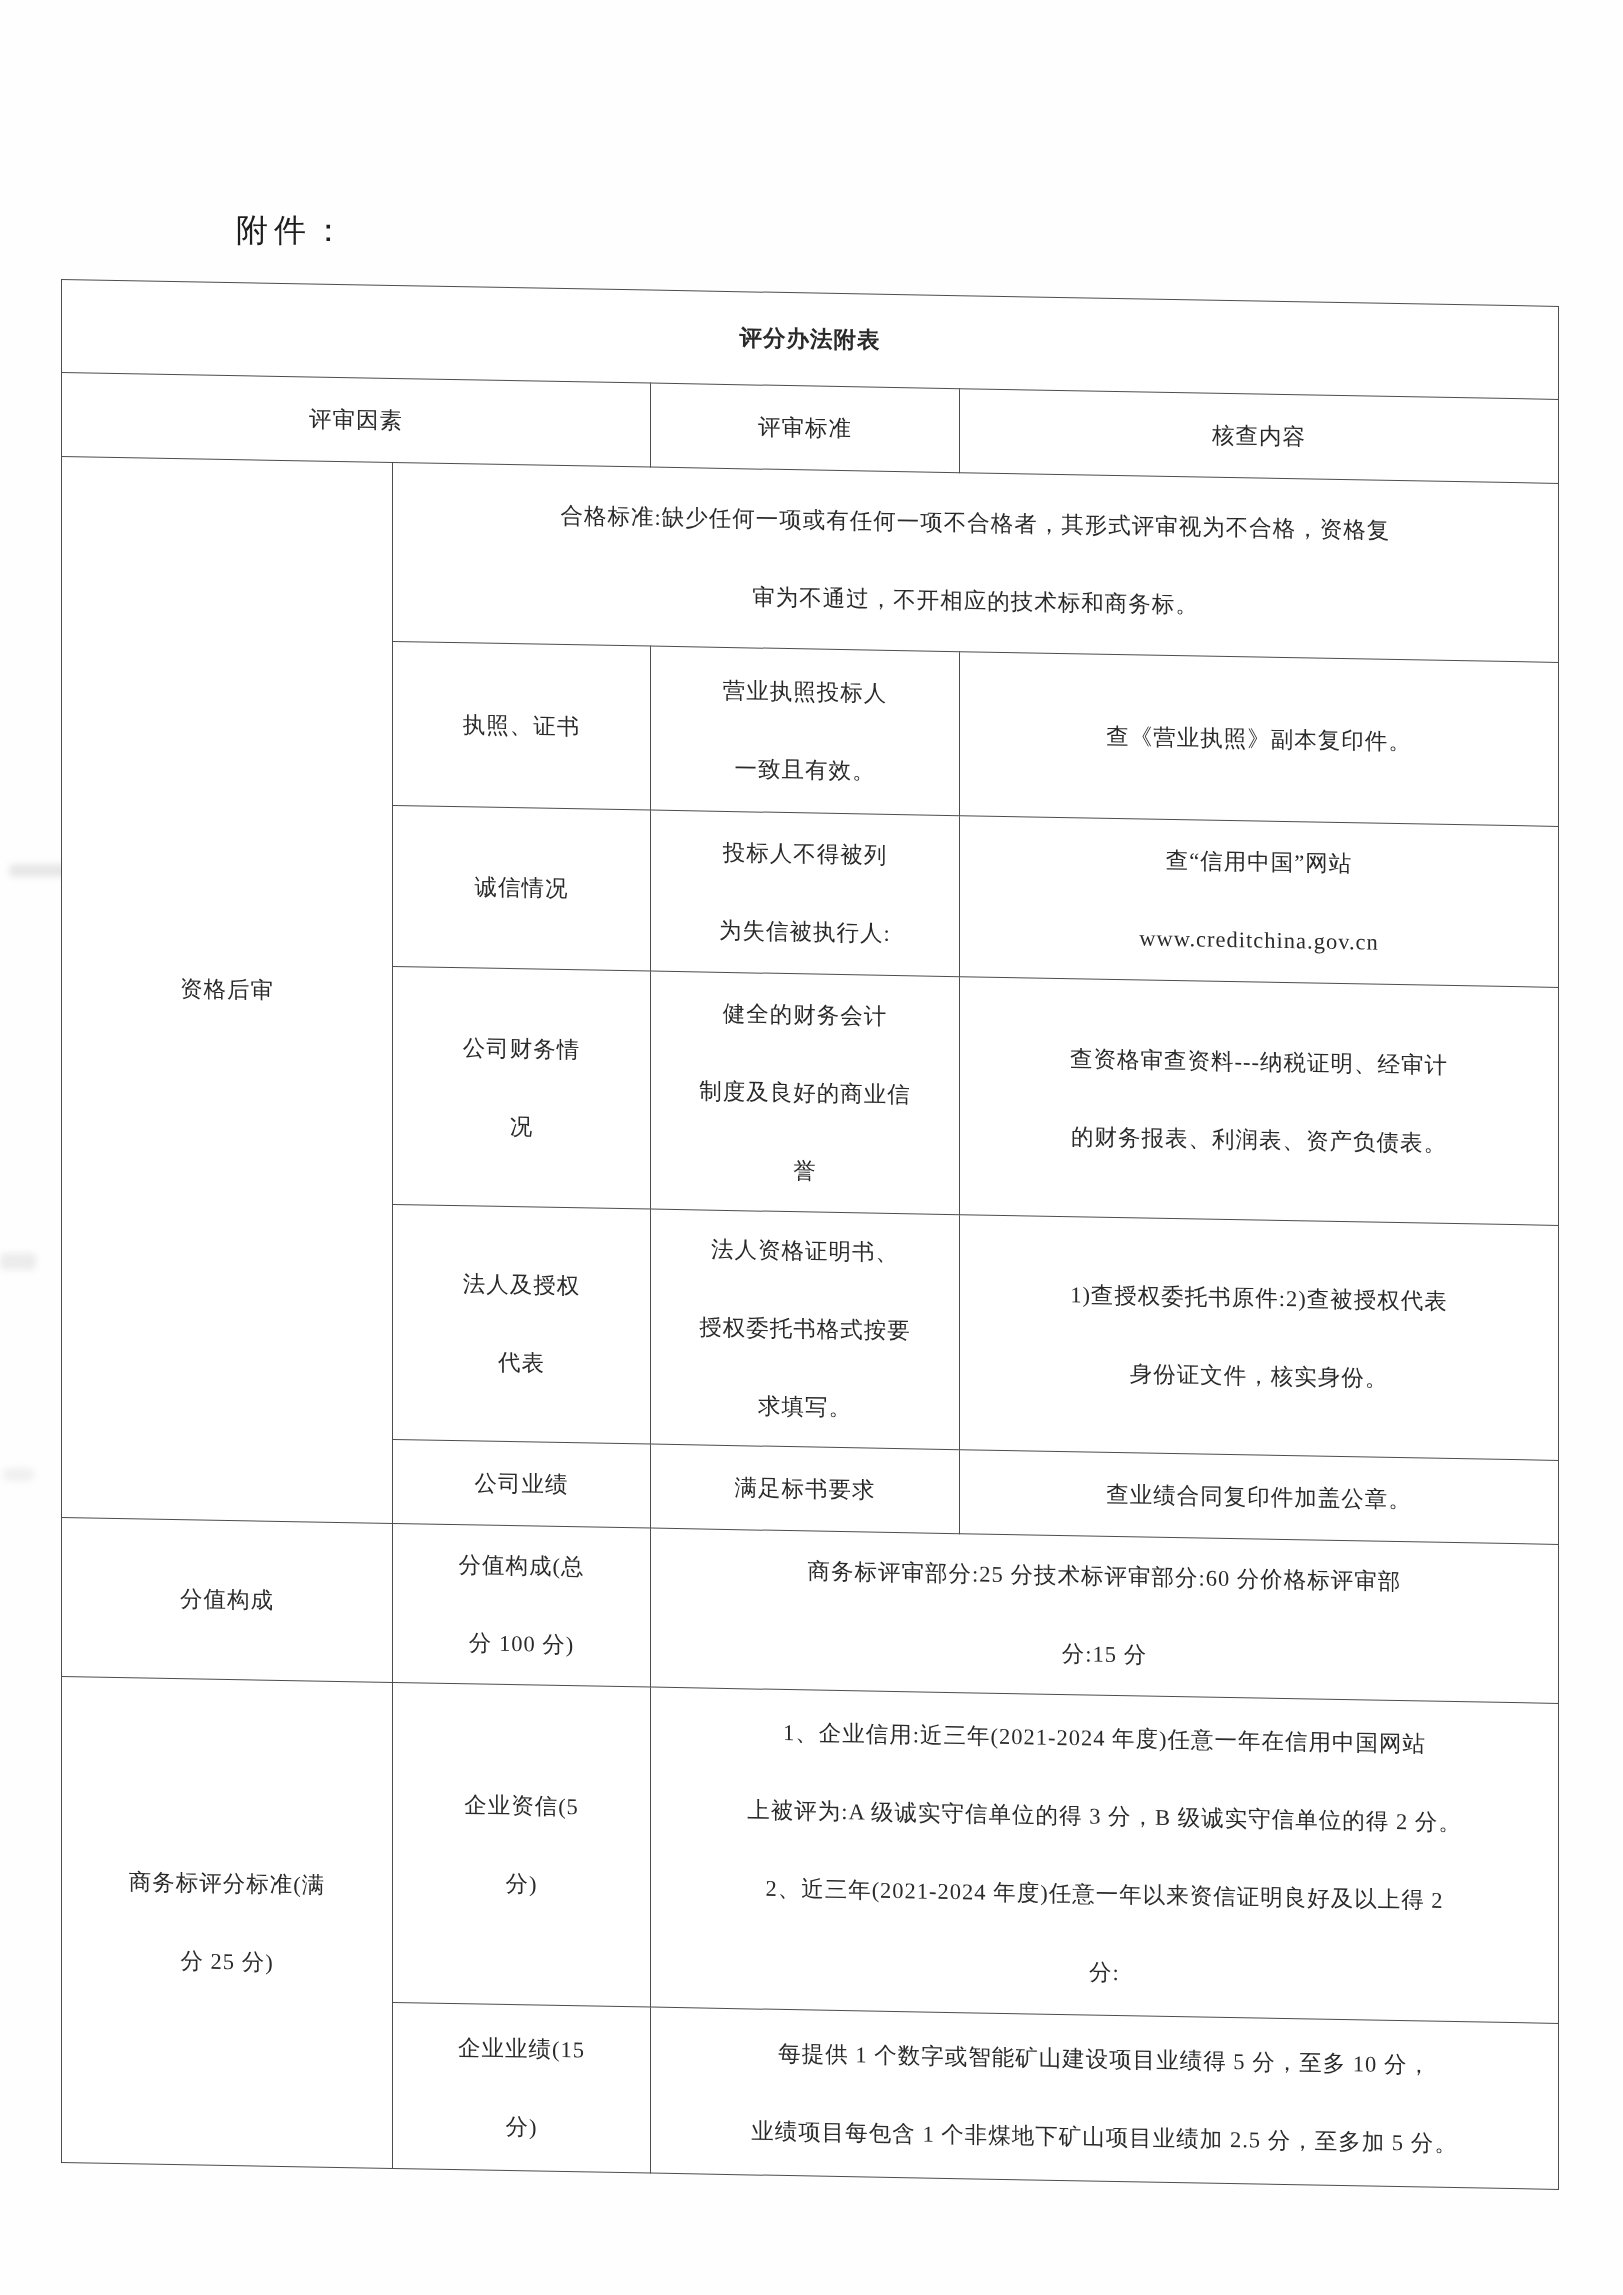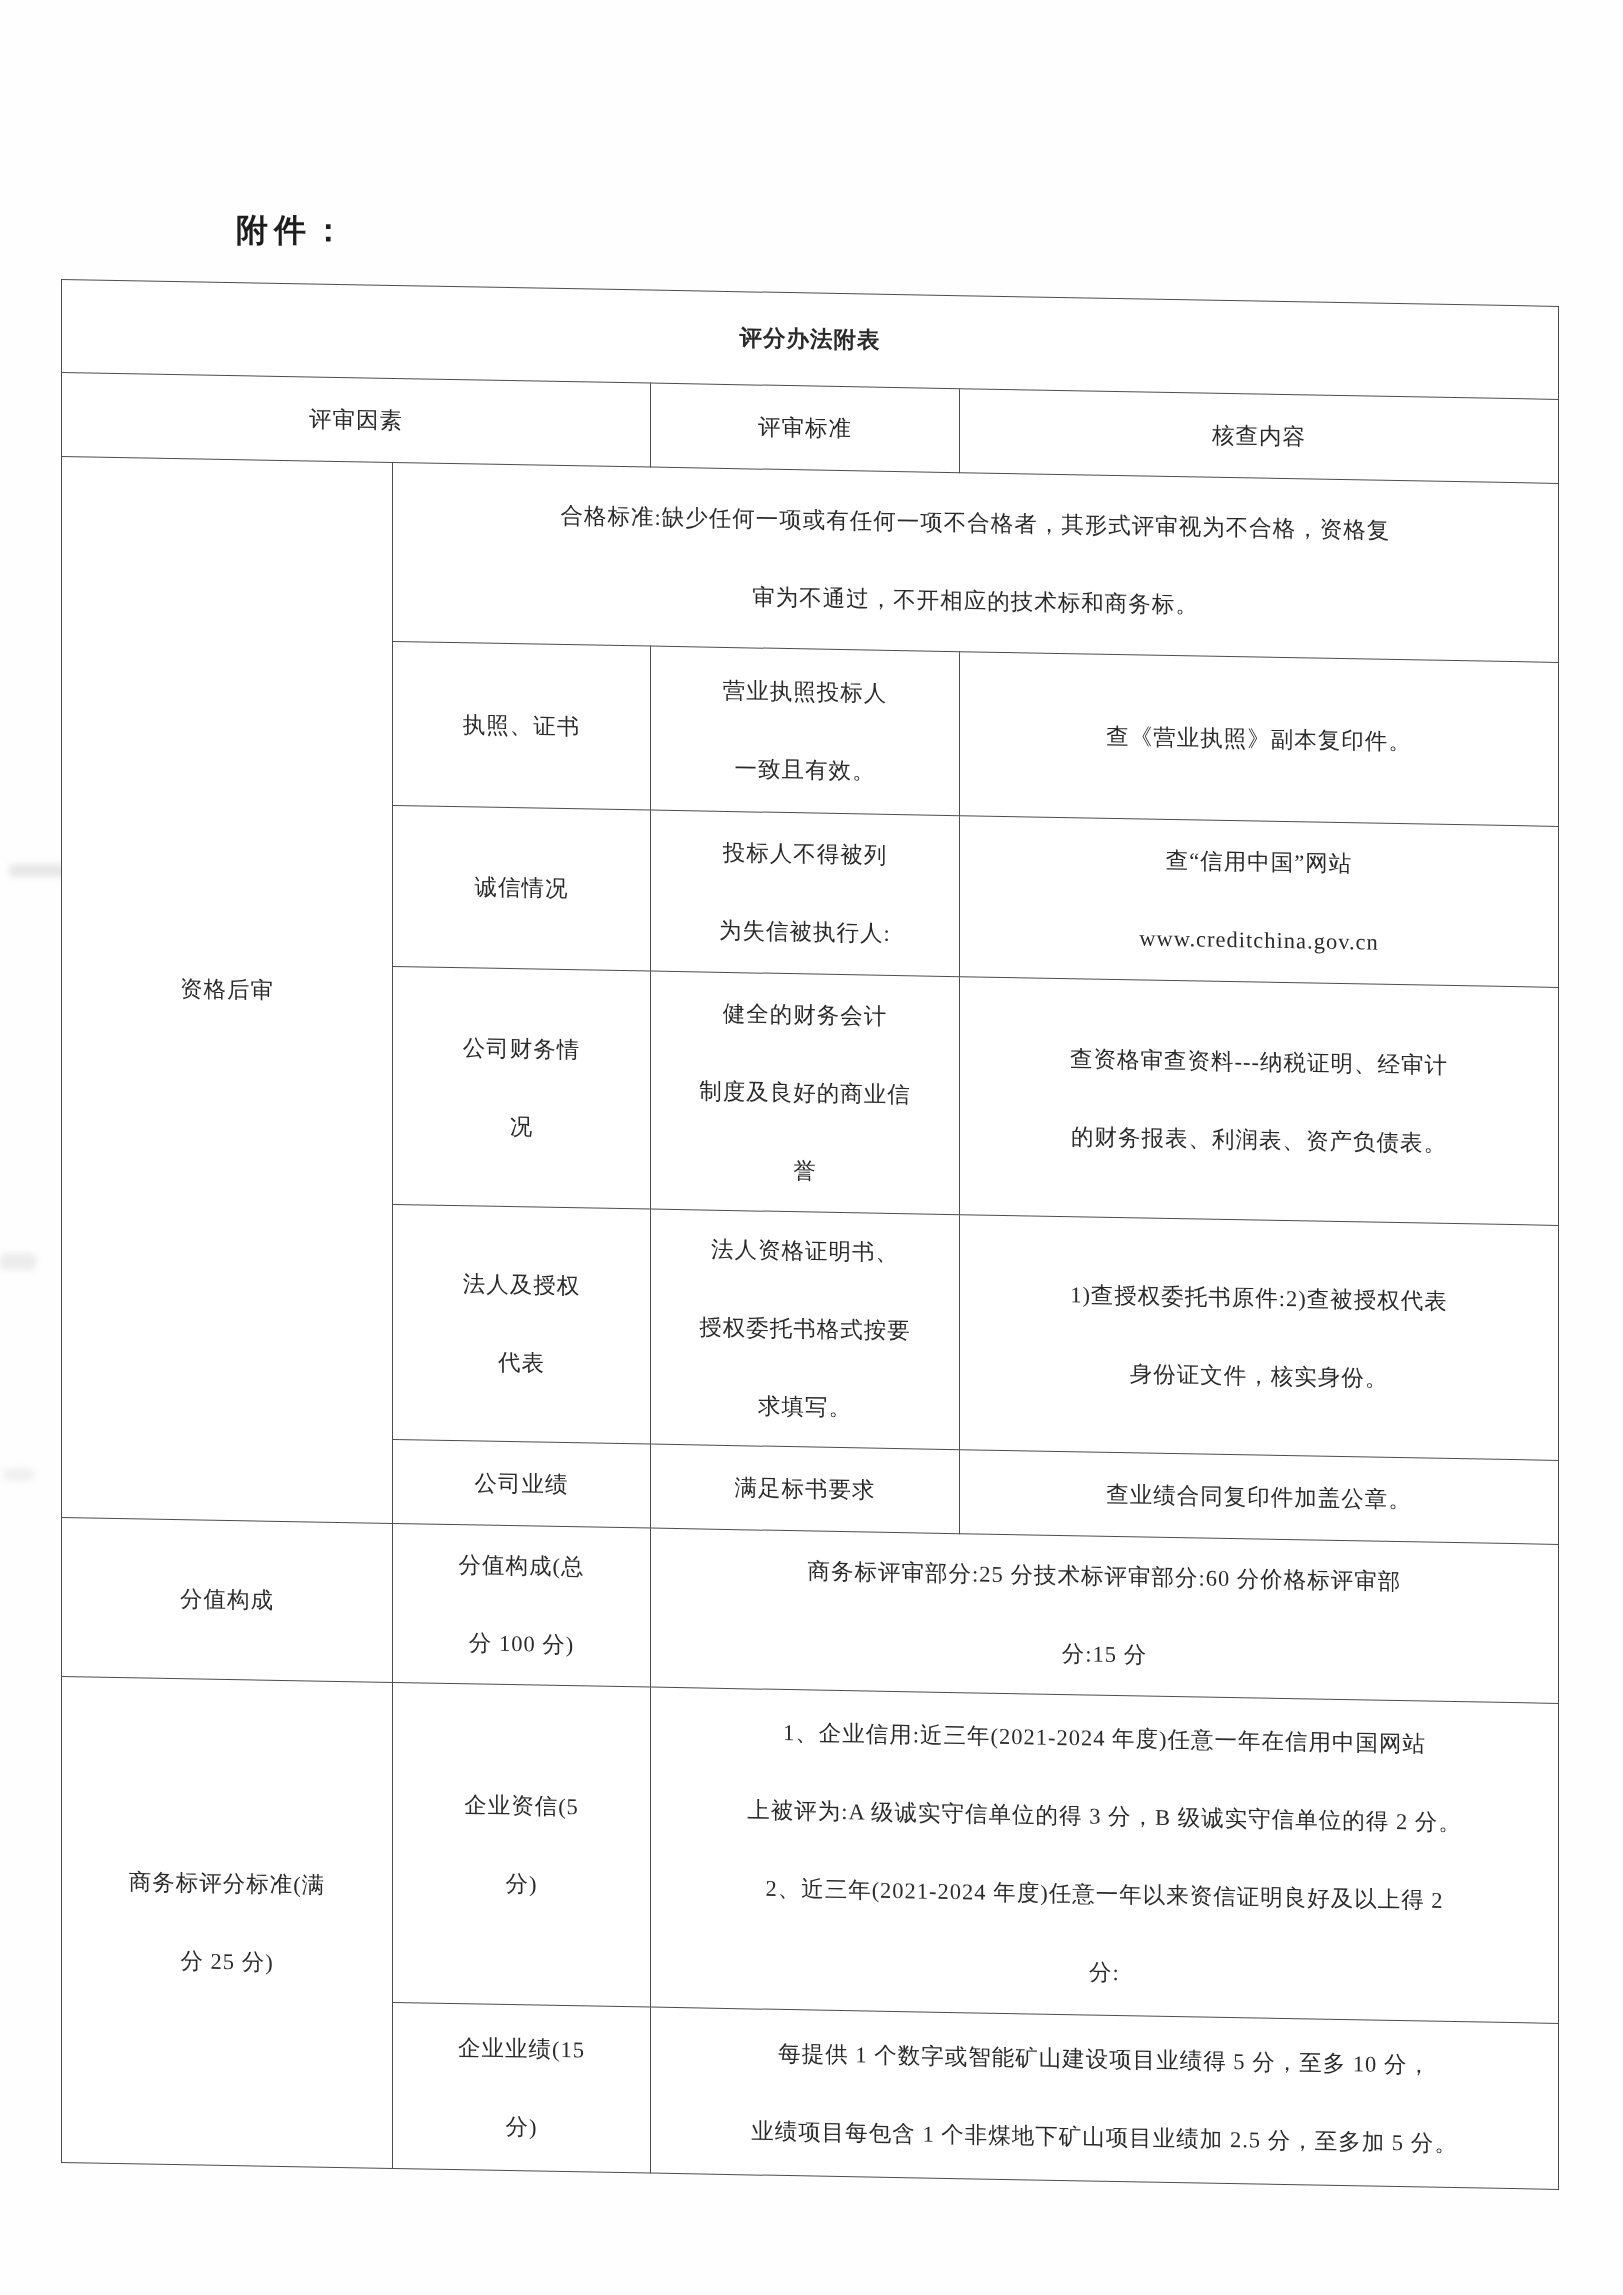--- a/index.html
+++ b/index.html
@@ -14,21 +14,21 @@
     background: #fefefe;
     overflow: hidden;
     font-family: "Liberation Serif", "DejaVu Serif", serif;
     color: #262626;
   }
   .attachment-label {
     position: absolute;
     left: 236px;
     top: 209px;
     font-size: 32px;
-    font-weight: 700;
+    font-weight: 400;
     letter-spacing: 6.1px;
     color: #1e1e1e;
     white-space: pre;
   }
   .table-skew {
     position: absolute;
     left: 61px;
     top: 279px;
     transform: skewY(1.03deg);
     transform-origin: 0 0;

